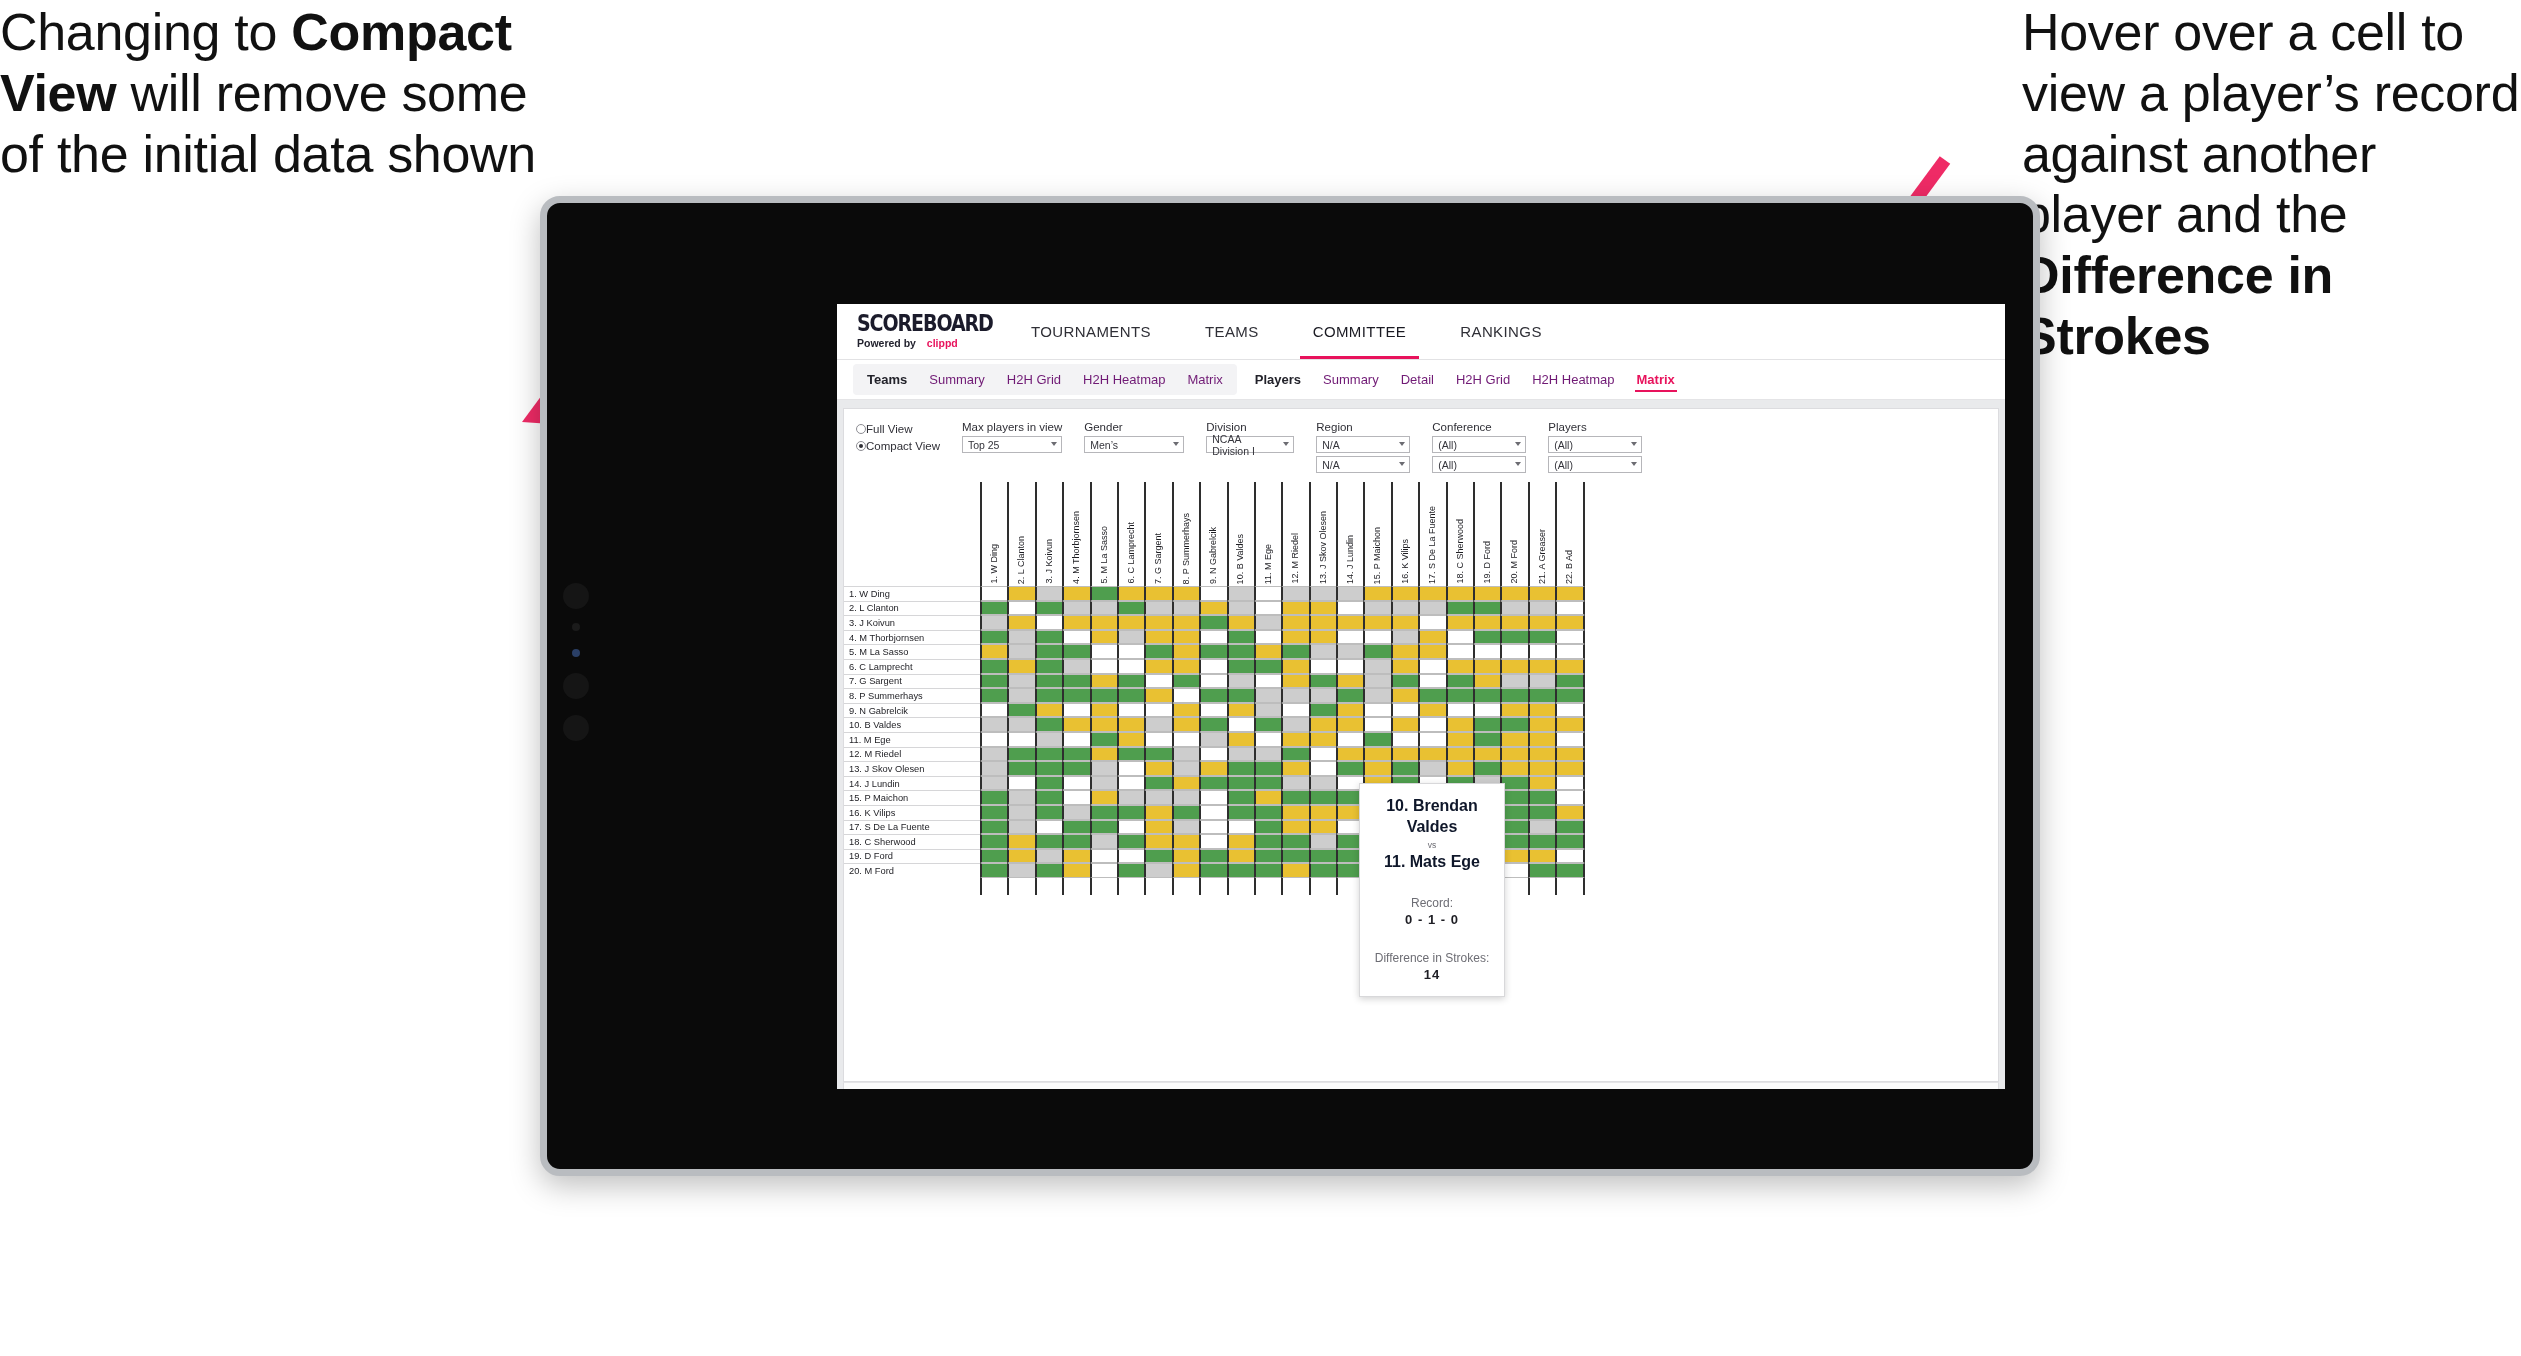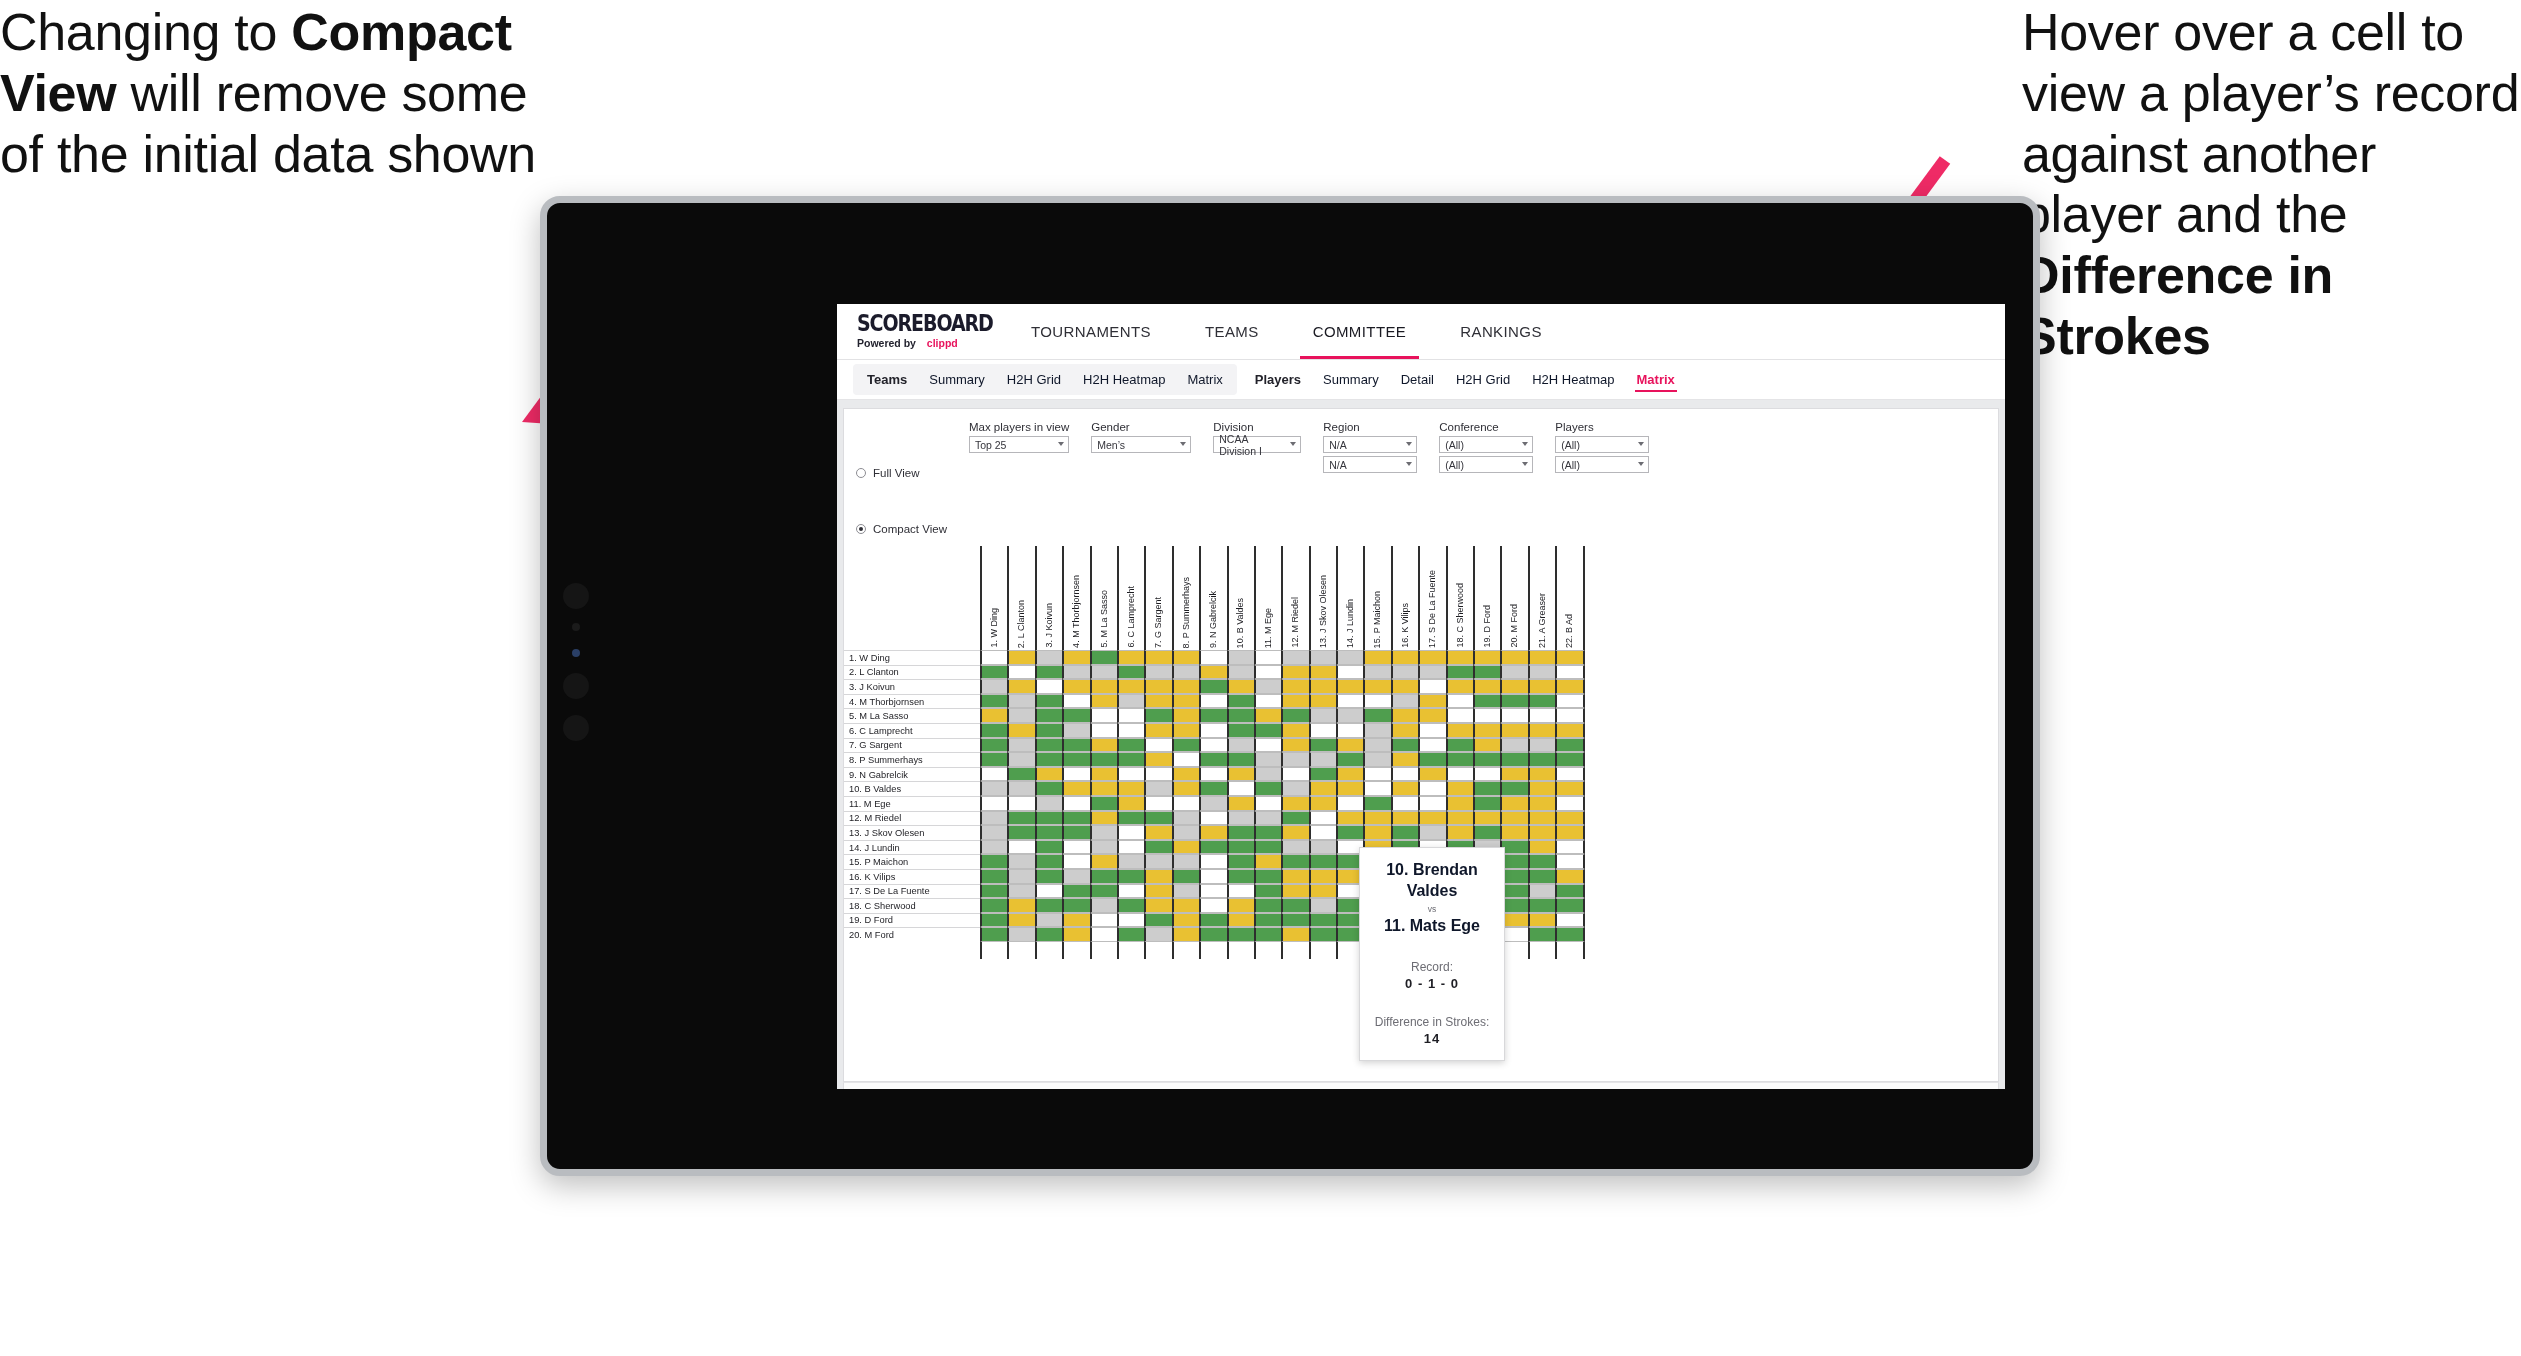--- a/index.html
+++ b/index.html
@@ -44,36 +44,36 @@
   .topnav a.active { color:#1a1a22; }
   .topnav a.active:after { content:""; position:absolute; left:14px; right:14px; bottom:0;
     height:3.5px; background:#e8125c; }
 
   
   #subbar { height:40px; background:#ffffff; display:flex; align-items:center;
     padding-left:16px; border-bottom:1px solid #e4e4e6; gap:4px; }
   .subgroup { display:flex; align-items:center; background:#f3f3f5; border-radius:4px;
     padding:3px 4px; gap:2px; }
   .subgroup.plain { background:transparent; }
-  .subgroup a { font-size:13px; color:#0f172a; text-decoration:none; padding:5px 10px;
+  .subgroup a { font-size:13px; color:#701a75; text-decoration:none; padding:5px 10px;
     border-radius:3px; position:relative; white-space:nowrap; }
   .subgroup a.first { font-weight:700; color:#22222a; }
   .subgroup a.active { color:#e8125c; font-weight:600; }
   .subgroup a.active:after { content:""; position:absolute; left:8px; right:8px; bottom:0;
     height:2.5px; background:#e8125c; }
 
   
   #sheet { position:absolute; left:6px; top:104px; width:1156px; height:674px;
     background:#ffffff; border:1px solid #dcdcdf; }
 
   
   #filters { display:flex; align-items:flex-start; padding:12px 0 0 12px; gap:22px;
     font-size:11px; color:#2f2f36; }
   .viewtoggle { padding-top:2px; }
-  .radio-row { display:flex; align-items:center; gap:7px; margin-bottom:5px;margin-top:44px; }
+  .radio-row { display:flex; align-items:center; margin-bottom:5px; }
   .radio { width:10px; height:10px; border:1.4px solid #8d8d93; border-radius:50%;
     background:#fff; position:relative; flex:none; }
   .radio.on:after { content:""; position:absolute; left:2px; top:2px; width:4px; height:4px;
     border-radius:50%; background:#2f2f36; }
   .radio-row span { font-size:11.5px; }
   .fld { }
   .fld .lbl { font-size:11.5px; margin-bottom:3px; color:#2f2f36; }
   .sel { position:relative; background:#fff; border:1px solid #b6b6ba; height:17px;
     display:flex; align-items:center; padding:0 16px 0 5px; font-size:10.5px;
     color:#35353c; margin-bottom:3px; }

